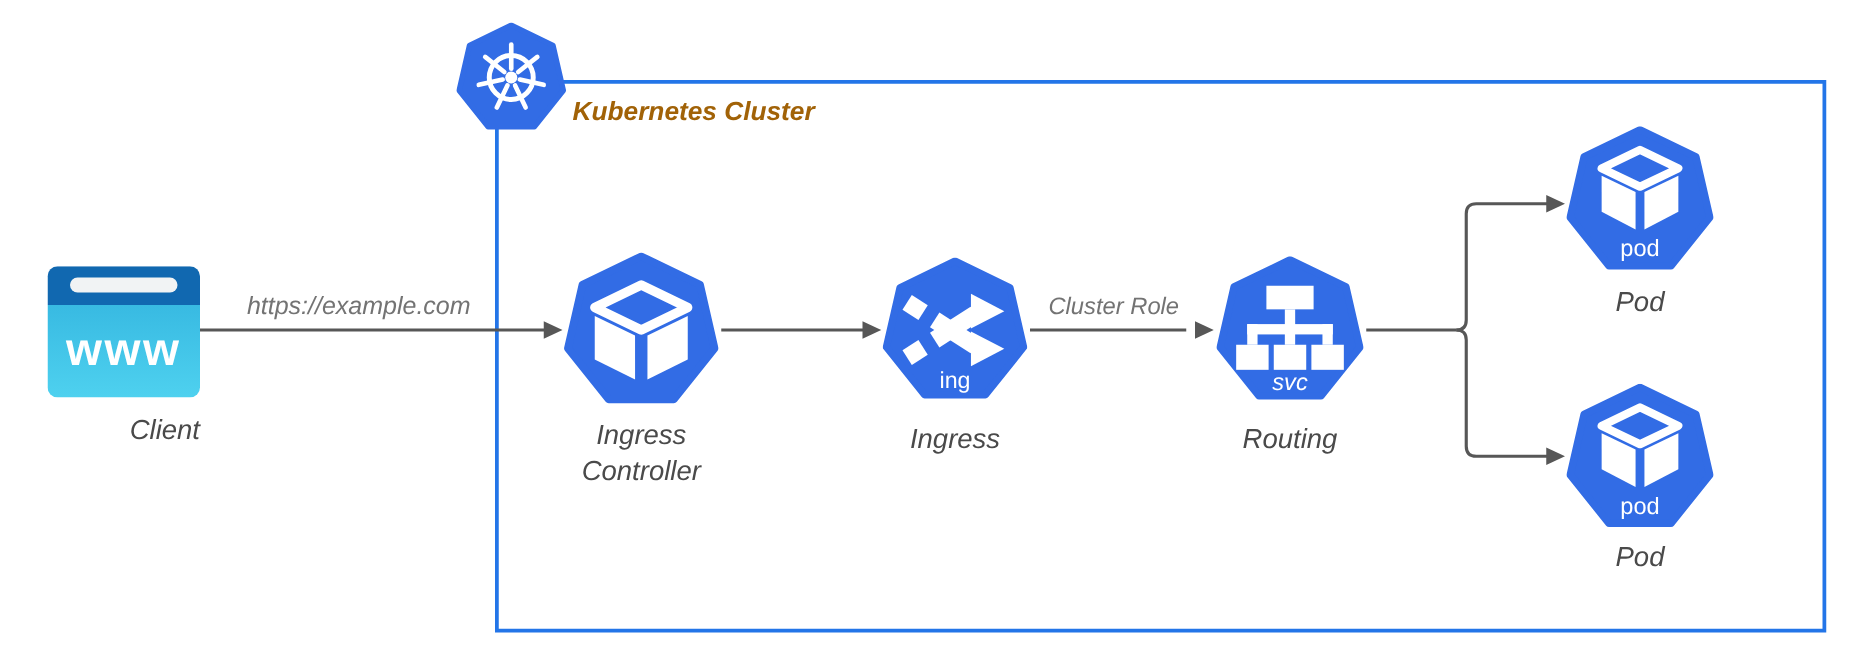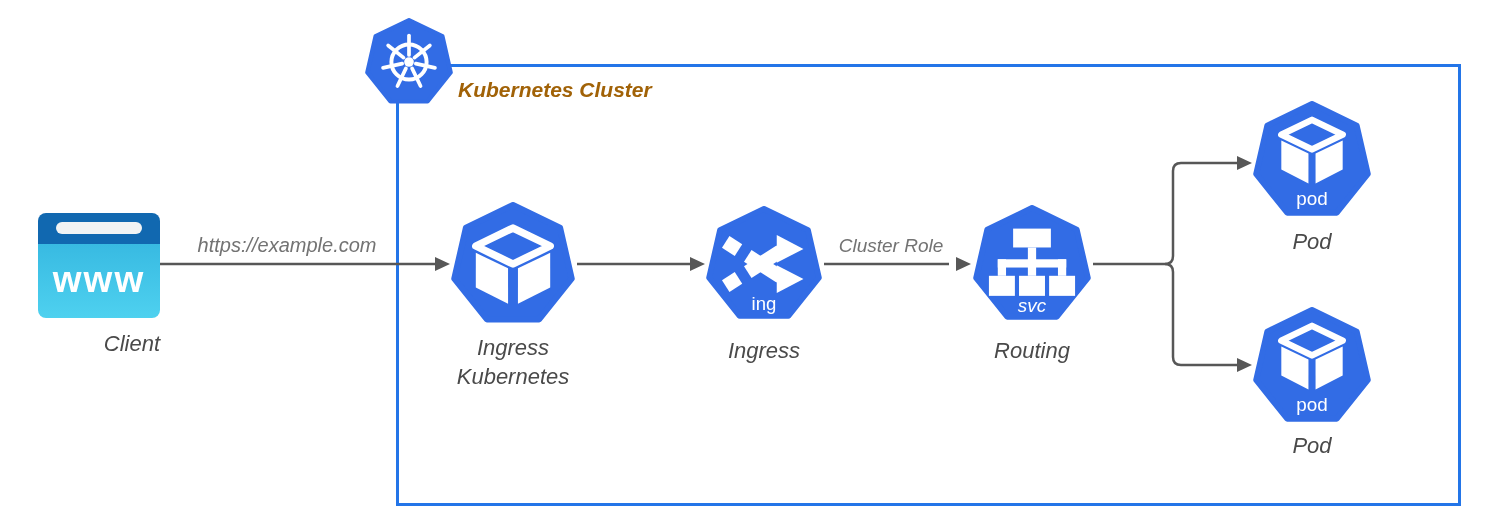--- a/index.html
+++ b/index.html
@@ -110,21 +110,21 @@
       <polygon points="50,2.5 87.9,20.8 97.3,61.8 71,94.7 29,94.7 2.7,61.8 12.1,20.8" fill="#326CE5" stroke="#326CE5" stroke-width="5" stroke-linejoin="round"></polygon>
       <g>
         <polygon points="50,21 80,35.5 50,50 20,35.5" fill="#326CE5" stroke="#ffffff" stroke-width="6" stroke-linejoin="round"></polygon>
         <polygon points="20,41 46,53.5 46,82 20,69" fill="#ffffff"></polygon>
         <polygon points="80,41 54,53.5 54,82 80,69" fill="#ffffff"></polygon>
       </g>
     </svg>
   </div>
   <div class="abs node-label" style="left:431px;top:333px;width:164px;">
     <div>Ingress</div>
-    <div>Kubernetes</div>
+    <div>Controller</div>
   </div>
 
   <div class="abs node" style="left:706px;top:206px;width:116px;height:116px;text-decoration:underline;">
     <svg class="hepta-svg" viewBox="0 0 100 100">
       <polygon points="50,2.5 87.9,20.8 97.3,61.8 71,94.7 29,94.7 2.7,61.8 12.1,20.8" fill="#326CE5" stroke="#326CE5" stroke-width="5" stroke-linejoin="round"></polygon>
       <g stroke="#ffffff" stroke-width="12" fill="none">
         <line x1="17" y1="31" x2="28" y2="38"></line>
         <line x1="36" y1="43" x2="64" y2="61"></line>
         <line x1="17" y1="69" x2="28" y2="62"></line>
         <line x1="36" y1="57" x2="64" y2="39"></line>

